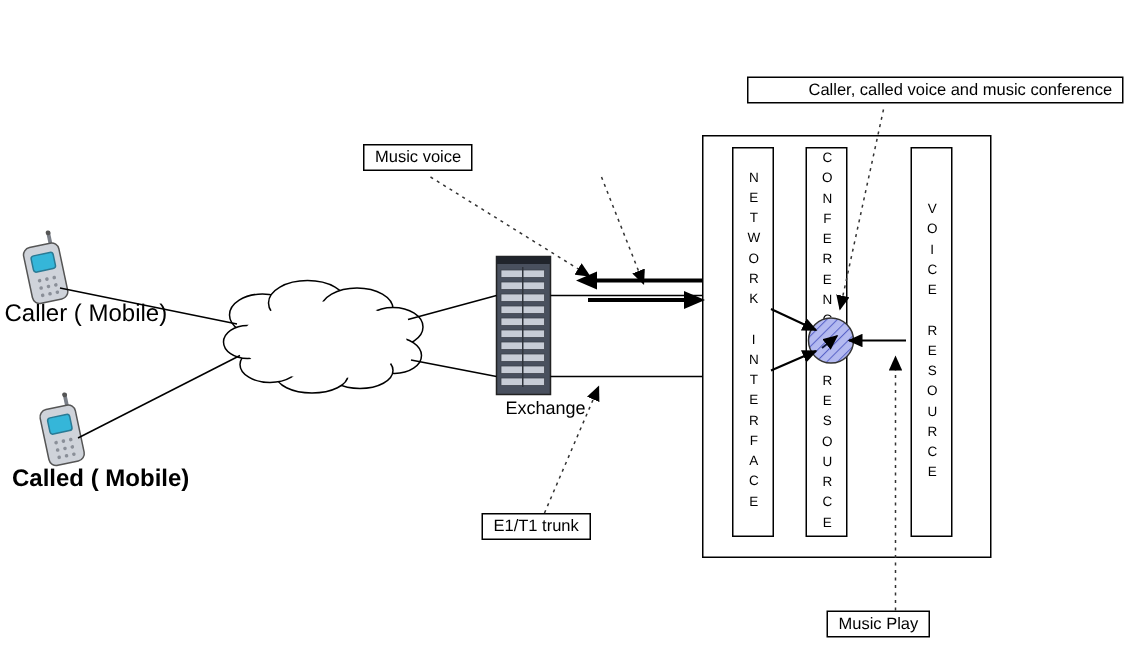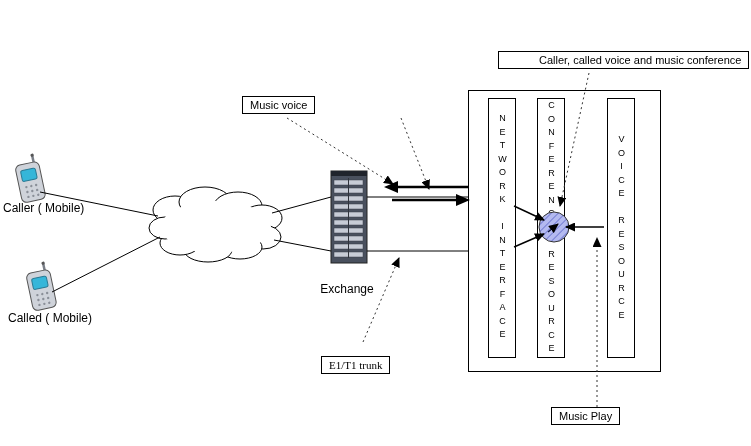--- a/index.html
+++ b/index.html
@@ -1,20 +1,20 @@
 <!DOCTYPE html>
 <html><head>
 <meta charset="utf-8">
 <style>
   html,body{margin:0;padding:0;background:#fff;}
   .stage{
     position:relative;width:751px;height:446px;background:#ffffff;
     font-family:"Liberation Sans",sans-serif;overflow:hidden;color:#000;
   }
-  .label{position:absolute;font-size:12px;white-space:nowrap;z-index:3;}
+  .label{position:absolute;font-size:16px;white-space:nowrap;z-index:3;}
   .callout{
     position:absolute;border:1px solid #000;background:#fff;
     font-size:11px;padding:2px 7px;white-space:nowrap;z-index:4;
   }
   .cloud-text{
     position:absolute;left:163px;top:208px;width:110px;text-align:center;
     font-weight:bold;font-size:13px;line-height:15px;z-index:3;
   }
   .outer-box{
     position:absolute;left:468px;top:90px;width:191px;height:280px;
@@ -25,46 +25,46 @@
     display:flex;align-items:center;justify-content:center;overflow:hidden;
   }
   .vcol span{
     writing-mode:vertical-lr;text-orientation:upright;
     font-size:9px;letter-spacing:3.5px;line-height:1;white-space:pre;
   }
   .col-ni{left:488px;top:98px;width:26px;height:258px;}
   .col-cr{left:537px;top:98px;width:26px;height:258px;}
   .col-vr{left:607px;top:98px;width:26px;height:258px;}
   svg.overlay{position:absolute;left:0;top:0;z-index:5;pointer-events:none;}
-  .exchange-label{left:316px;top:265px;width:62px;text-align:center;font-size:12px;margin-top:17px;}
+  .exchange-label{left:337px;top:265px;width:62px;font-size:12px;}
 </style>
 </head>
 <body>
 
 <div class="stage">
 
   <div class="outer-box"></div>
 
   <div class="vcol col-ni">
     <span>NETWORK INTERFACE</span>
   </div>
   <div class="vcol col-cr">
     <span>CONFERENCE RESOURCE</span>
   </div>
   <div class="vcol col-vr">
     <span>VOICE RESOURCE</span>
   </div>
 
   <div class="callout" style="left:242px;top:96px;">Music voice</div>
   <div class="callout" style="left:498px;top:51px;padding-left:40px;">Caller, called voice and  music conference</div>
-  <div class="callout" style="left:321px;top:356px;font-family:Liberation Serif, serif;">E1/T1 trunk</div>
+  <div class="callout" style="left:321px;top:342px;">E1/T1 trunk</div>
   <div class="callout" style="left:551px;top:407px;text-align:right;">Music Play</div>
 
   <div class="label" style="left:3px;top:201px;">Caller ( Mobile)</div>
-  <div class="label" style="left:8px;top:311px;">Called ( Mobile)</div>
+  <div class="label" style="left:8px;top:311px;font-weight:bold;">Called ( Mobile)</div>
   <div class="label exchange-label">Exchange</div>
 
   <div class="cloud-text">
     <div>Mobile</div>
     <div>(PSTN)</div>
   </div>
 
   <svg class="overlay" width="751" height="446" viewBox="0 0 751 446">
     <defs>
       <marker id="ah" orient="auto" markerUnits="userSpaceOnUse" markerWidth="11" markerHeight="9" refX="9" refY="4.5">

